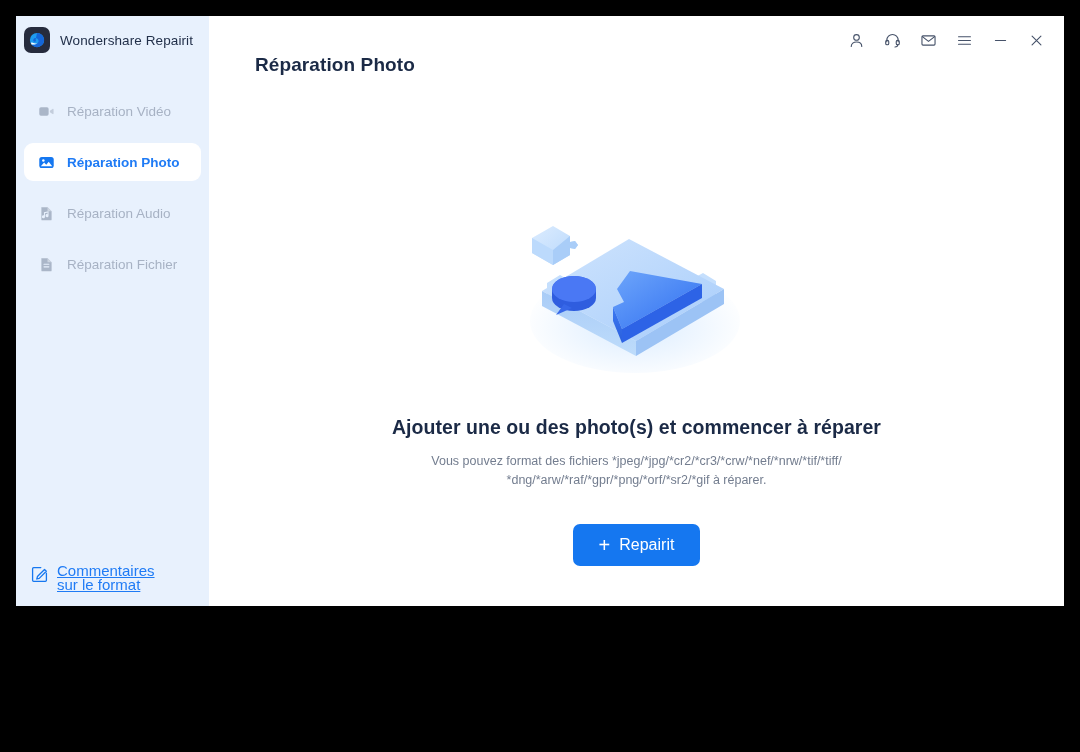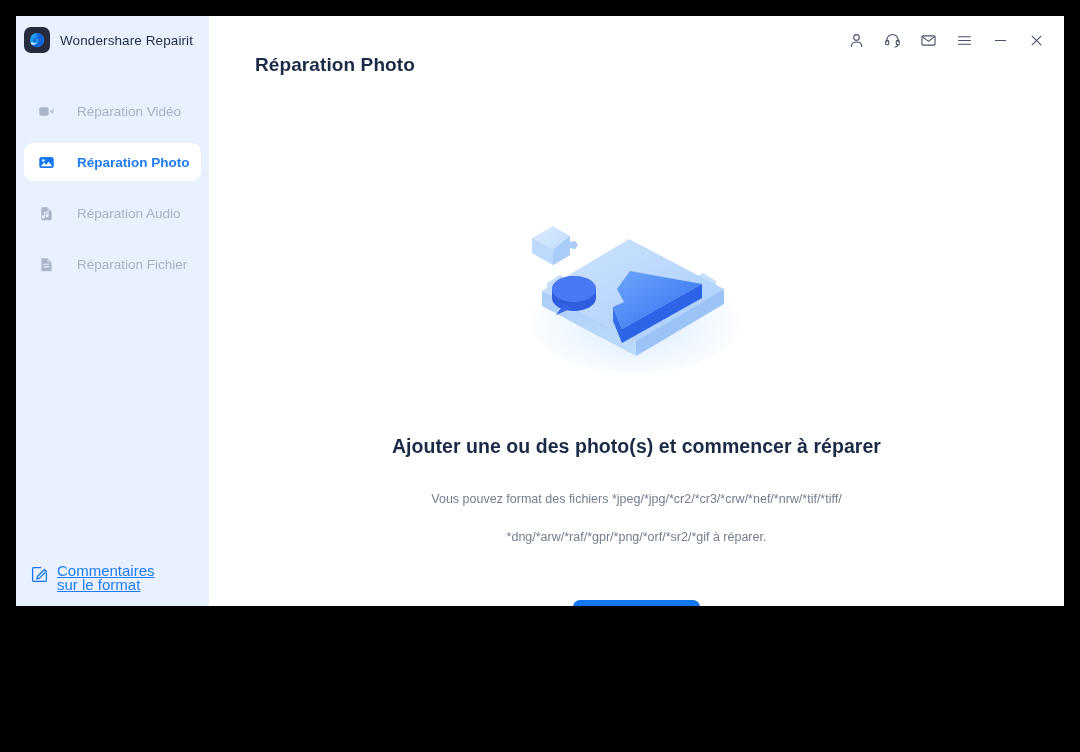--- a/index.html
+++ b/index.html
@@ -68,21 +68,21 @@
   .nav {
     margin-top: 28px;
     display: flex;
     flex-direction: column;
   }
 
   .nav-item {
     position: relative;
     display: flex;
     align-items: center;
-    gap: 22px;
+    gap: 12px;
     height: 38px;
     margin: 0 8px 13px 8px;
     padding-left: 14px;
     border-radius: 9px;
     cursor: pointer;
     font-size: 13.5px;
     color: #a7b2c4;
     white-space: nowrap;
   }
   .nav-item.active {
@@ -158,21 +158,20 @@
 
   
   #empty-state {
     position: absolute;
     left: 0;
     right: 0;
     top: 195px;
     display: flex;
     flex-direction: column;
     align-items: center;
-    gap: 19px;
   }
 
   #illustration { width: 250px; height: 175px; margin-bottom: 30px; }
 
   #empty-title {
     font-size: 19.5px;
     font-weight: bold;
     color: #1b2a46;
     margin-bottom: 13px;
     letter-spacing: .05px;

